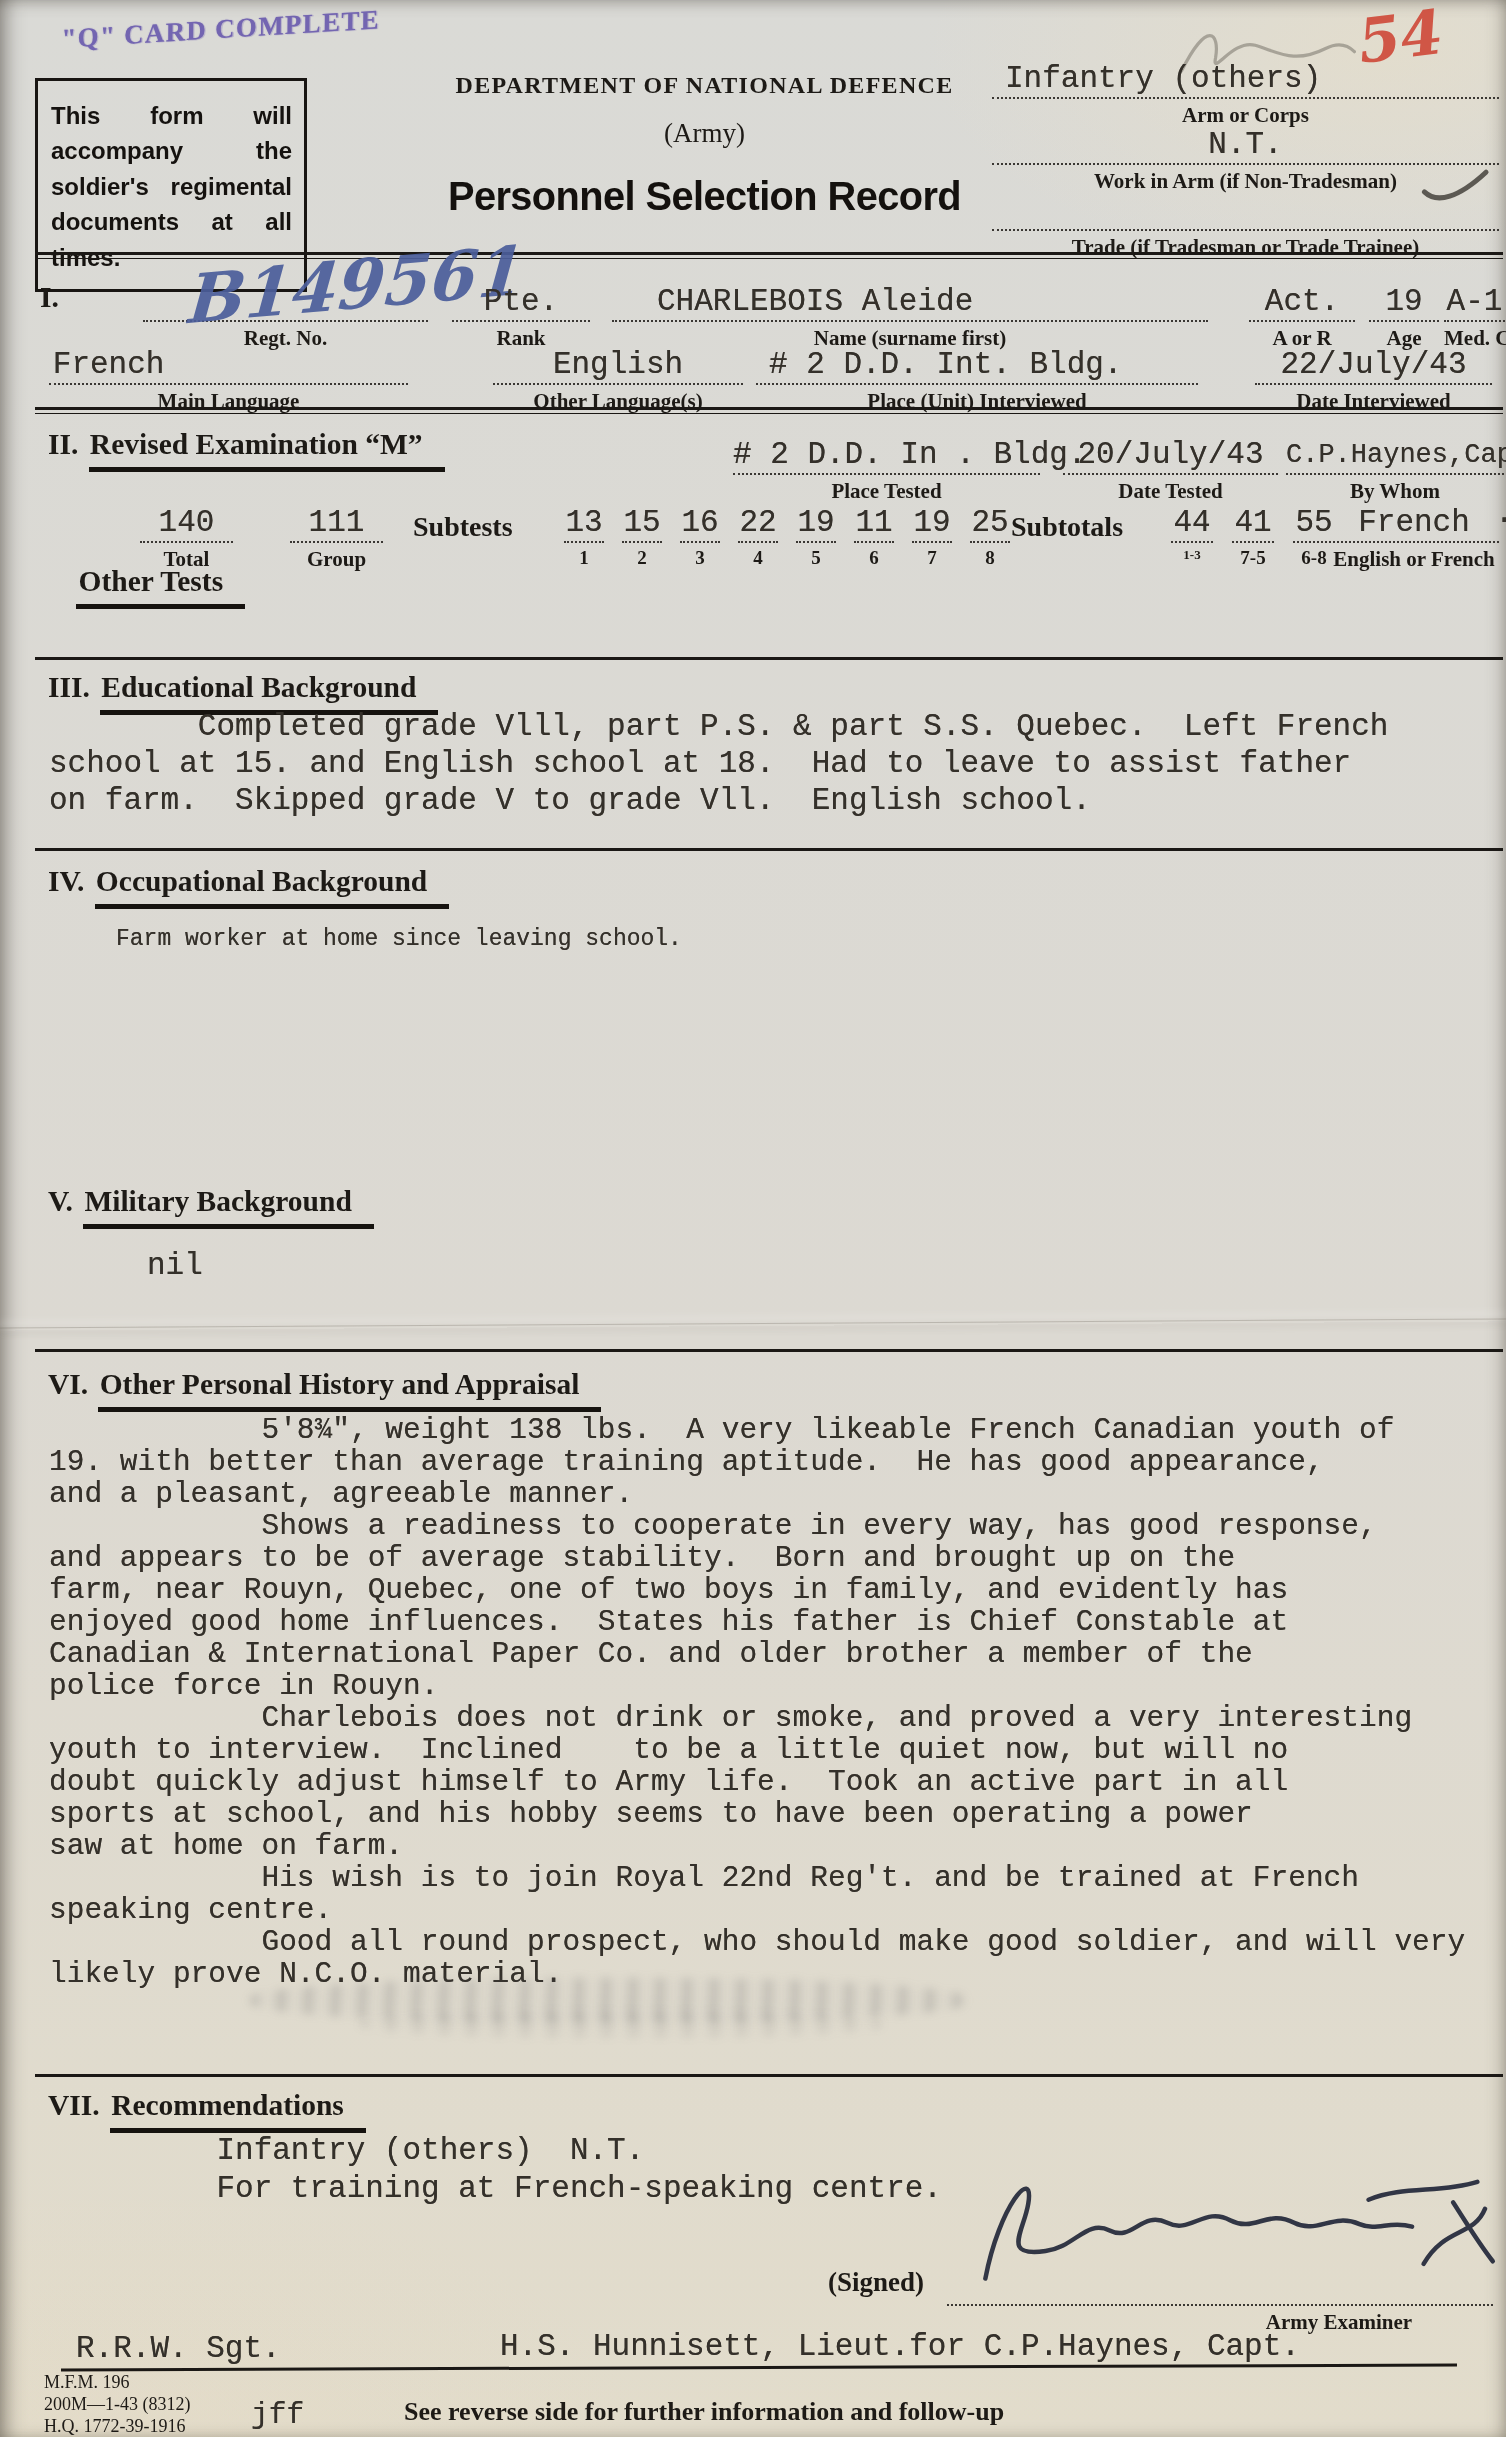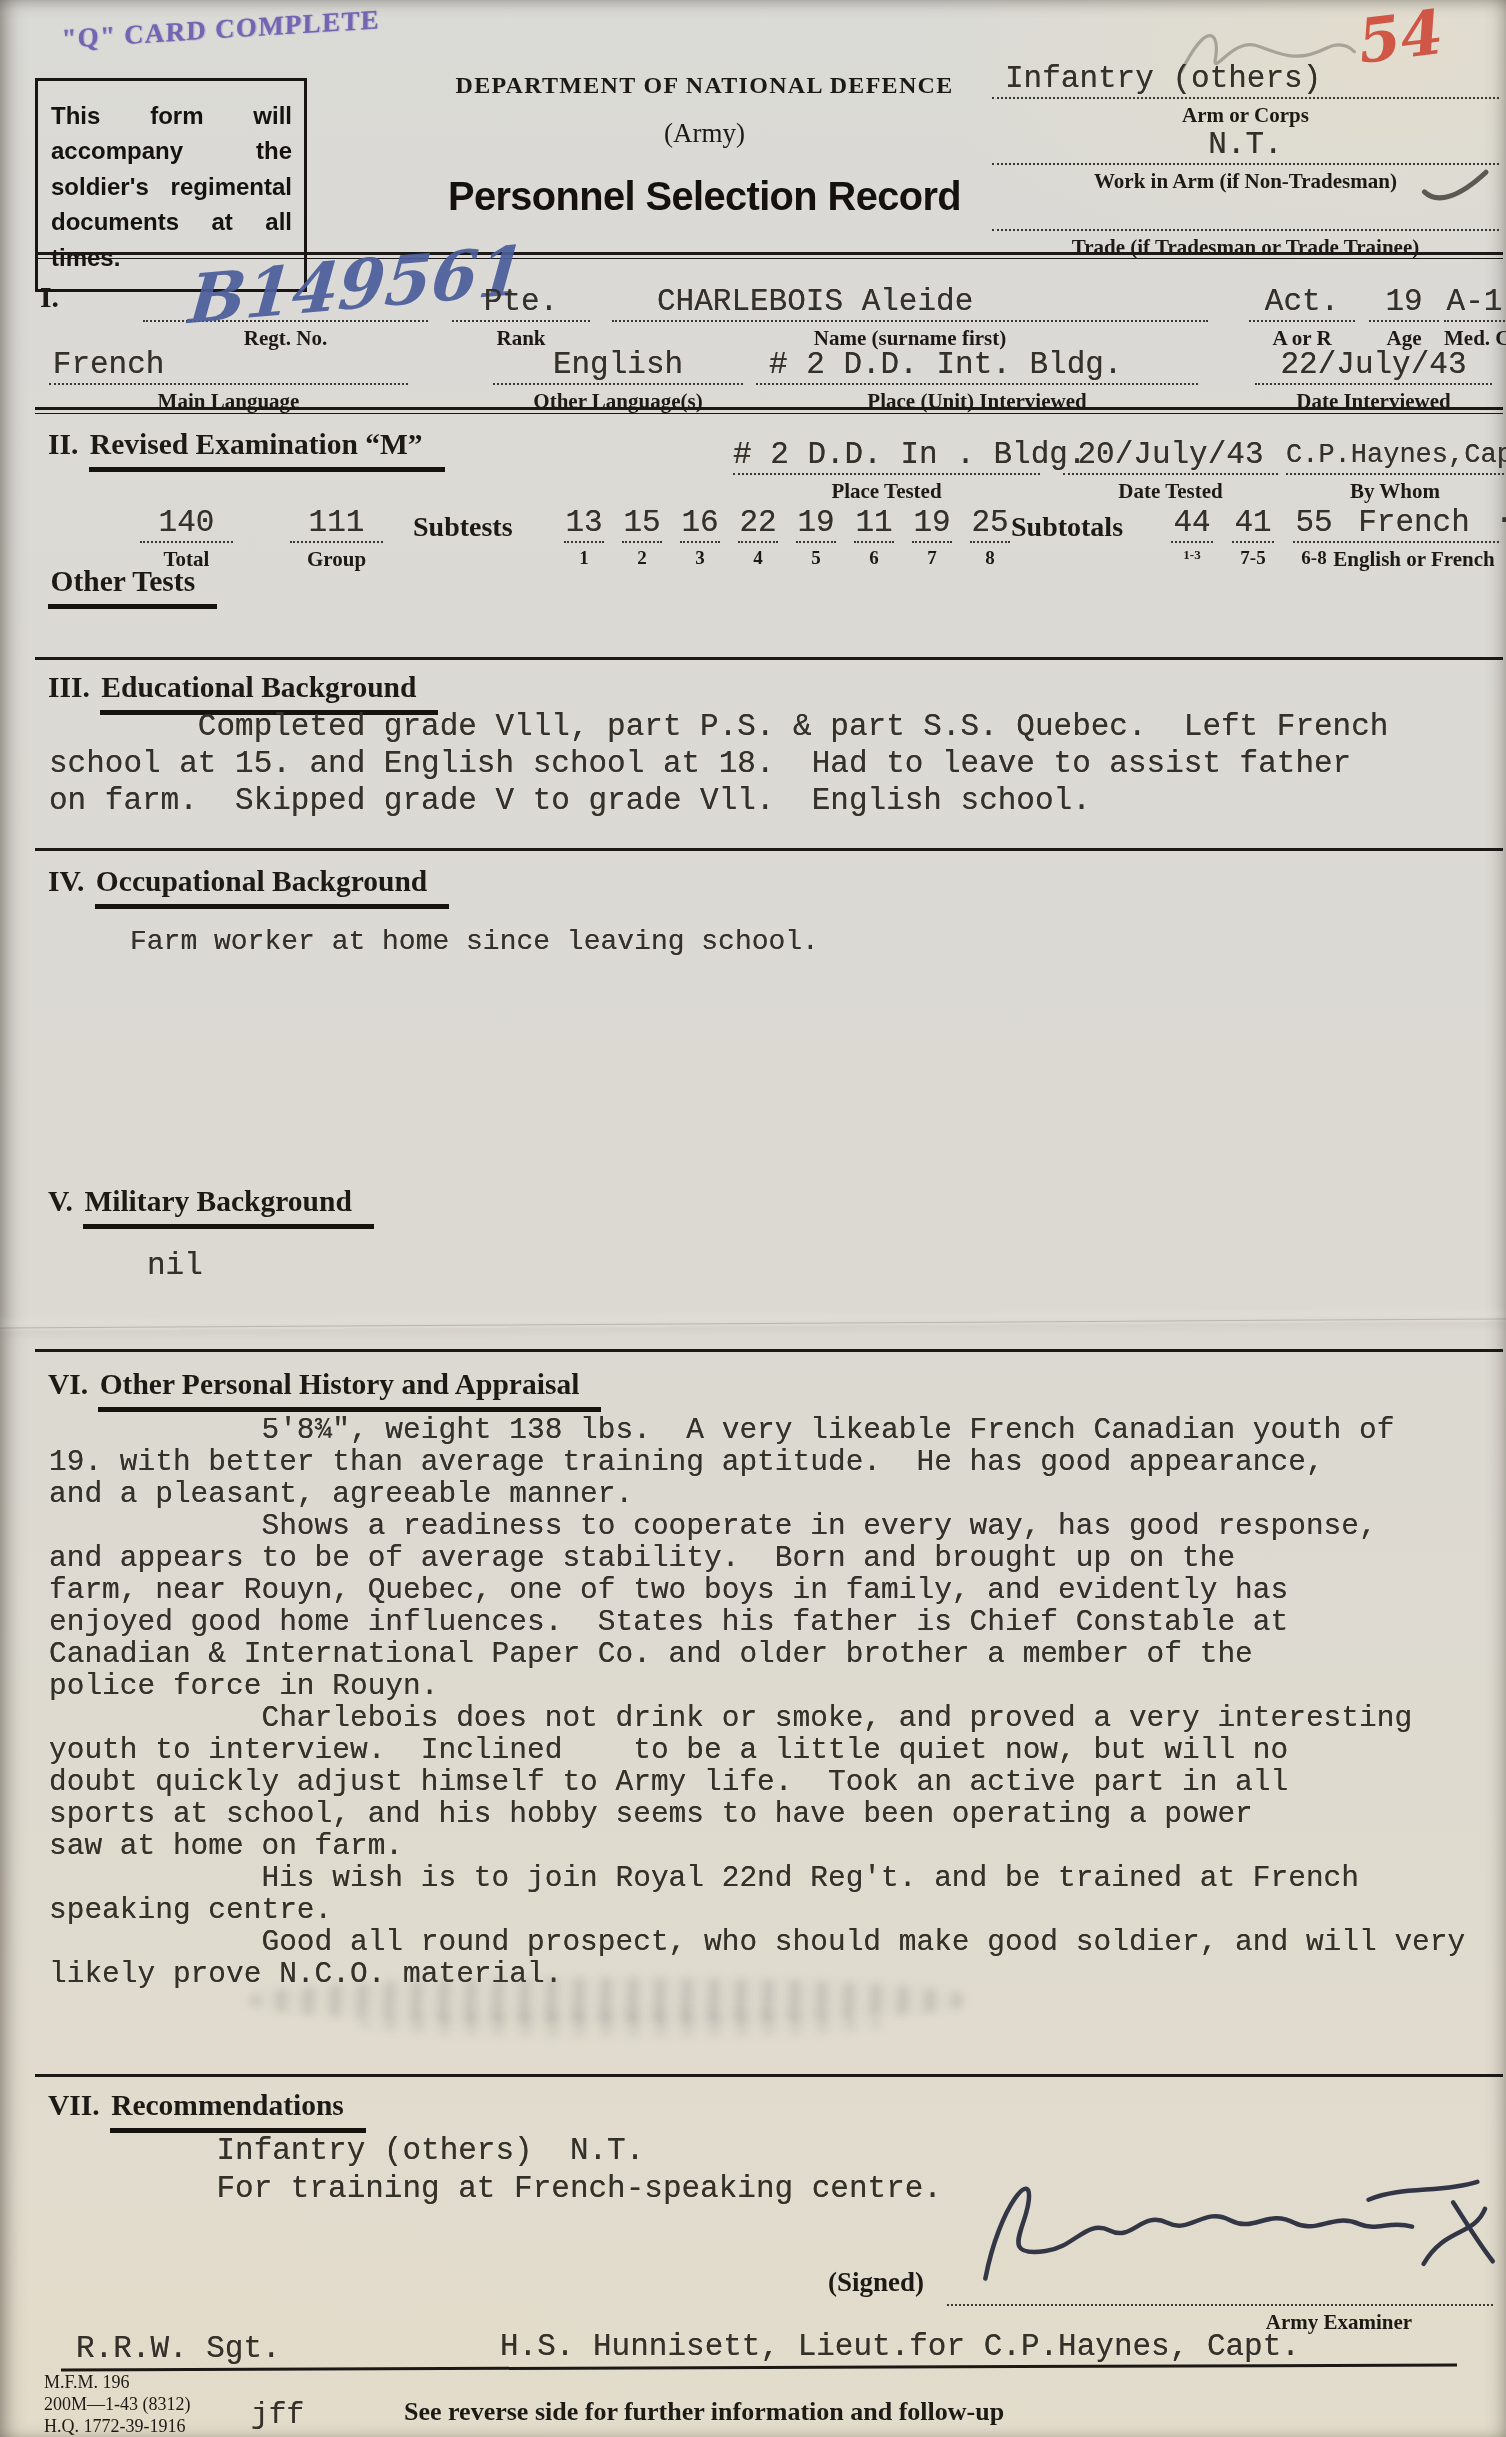--- a/index.html
+++ b/index.html
@@ -268,39 +268,39 @@
       </div>
   </div>
 
   <div class="abs field" style="left:1329px;top:505px;width:170px;">
     <div class="fv">French</div>
     <div class="fl lbl" style="white-space:nowrap;">English or French</div>
   </div>
   <div class="abs typed" style="left:1495px;top:496px;font-size:31px;">.</div>
 
   <div class="abs sec-head" style="left:48px;top:565px;">
-    <span class="head-text" style="padding-left:2.6px;">Other Tests</span>
+    <span class="head-text" style="padding-left:2.6px;margin-left:28px;">Other Tests</span>
   </div>
 
 
   <div class="abs rule" style="left:35px;top:657px;width:1468px;height:2.6px;"></div>
 
   <div class="abs sec-head" style="left:48px;top:671px;">
     <span class="numeral">III.</span><span class="head-text">Educational Background</span>
   </div>
   <div class="abs typed pre" style="left:49px;top:708px;font-size:31px;line-height:37px;">        Completed grade Vlll, part P.S. &amp; part S.S. Quebec.  Left French
 school at 15. and English school at 18.  Had to leave to assist father
 on farm.  Skipped grade V to grade Vll.  English school.</div>
 
   <div class="abs rule" style="left:35px;top:848px;width:1468px;height:3.2px;"></div>
 
   <div class="abs sec-head" style="left:48px;top:865px;">
     <span class="numeral">IV.</span><span class="head-text">Occupational Background</span>
   </div>
-  <div class="abs typed" style="left:130px;top:926px;font-size:28px;">Farm worker at home since leaving school.</div>
+  <div class="abs typed" style="left:116px;top:926px;font-size:23px;">Farm worker at home since leaving school.</div>
 
   <div class="abs sec-head" style="left:48px;top:1185px;">
     <span class="numeral">V.</span><span class="head-text">Military Background</span>
   </div>
   <div class="abs typed" style="left:147px;top:1248px;font-size:31px;">nil</div>
 
   <div class="abs crease" style="left:0;top:1323px;width:1506px;height:1.9px;transform:rotate(-0.35deg);"></div>
 
   <div class="abs rule" style="left:35px;top:1349px;width:1468px;height:2.6px;"></div>
 

